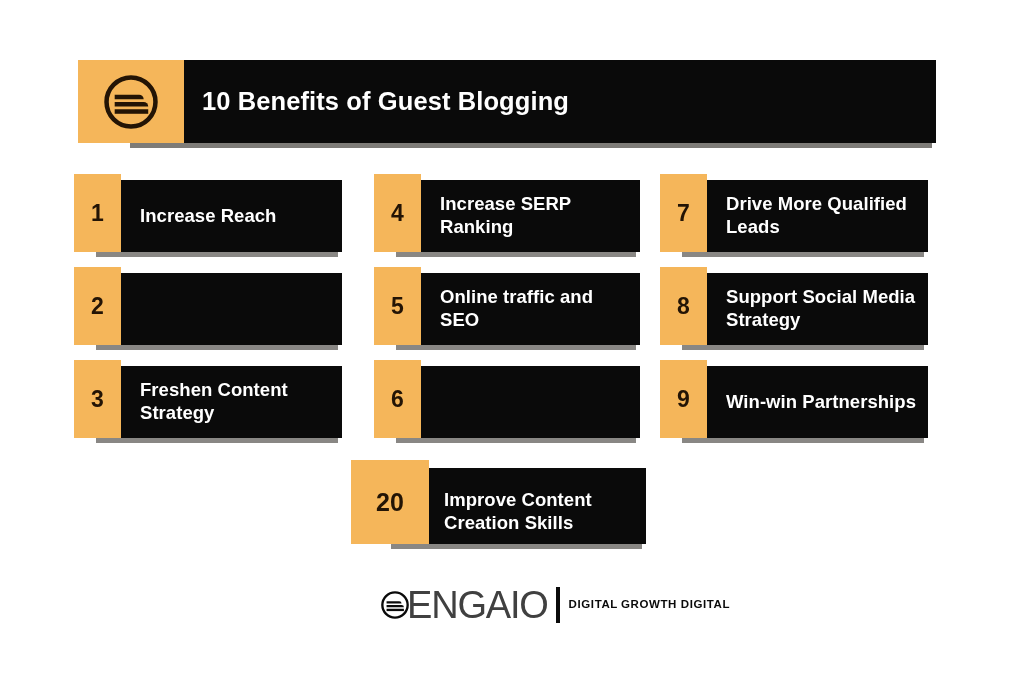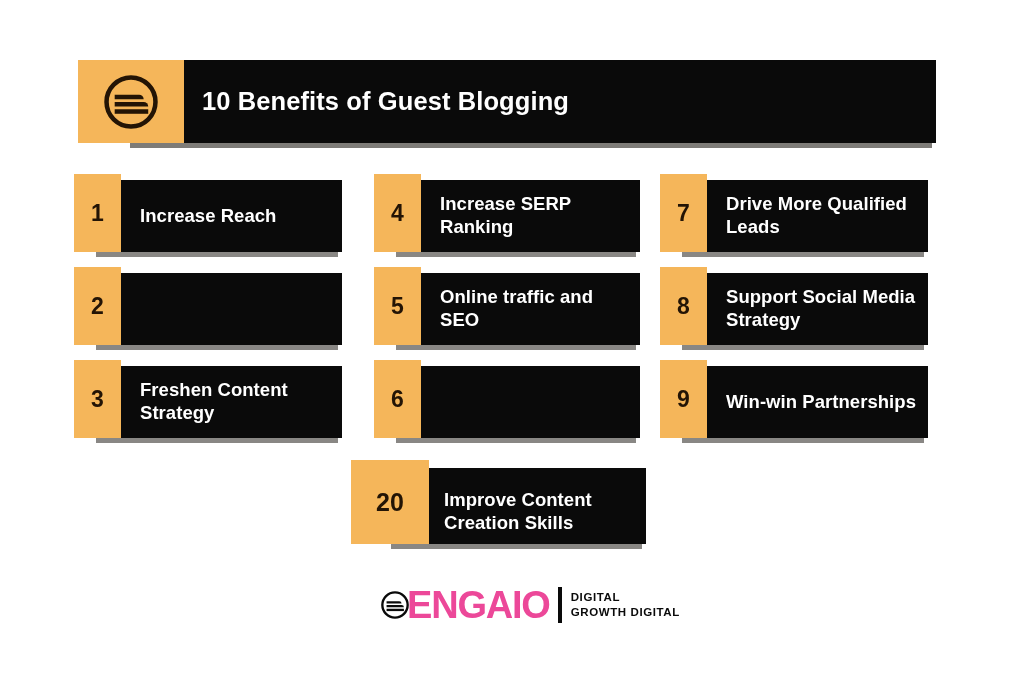--- a/index.html
+++ b/index.html
@@ -168,36 +168,35 @@
     display: flex;
     align-items: center;
   }
   .footer-mark {
     width: 30px;
     height: 30px;
     flex: 0 0 auto;
     margin-right: -3px;
   }
   .footer-wordmark {
-    color: #ec4899;
+    color: #404040;
     font-size: 38px;
-    font-weight: 700;
+    font-weight: 400;
     letter-spacing: -1.2px;
     line-height: 1;
   }
   .footer-divider {
     width: 4px;
     height: 36px;
     background: #0a0a0a;
     margin: 0 9px 0 8px;
     flex: 0 0 auto;
   }
   .footer-tagline {
     display: flex;
-    flex-direction: column;
     justify-content: center;
     gap: 3px;
   }
   .footer-tagline span {
     color: #0a0a0a;
     font-size: 11.5px;
     font-weight: 700;
     letter-spacing: 0.6px;
     line-height: 1;
     white-space: nowrap;

